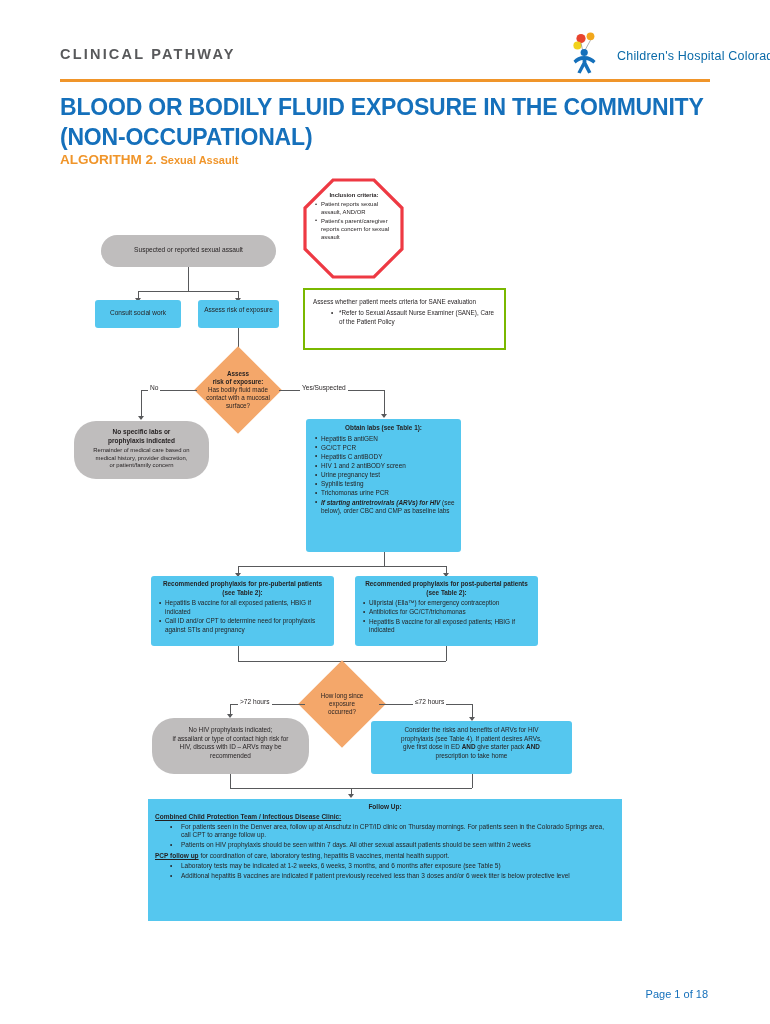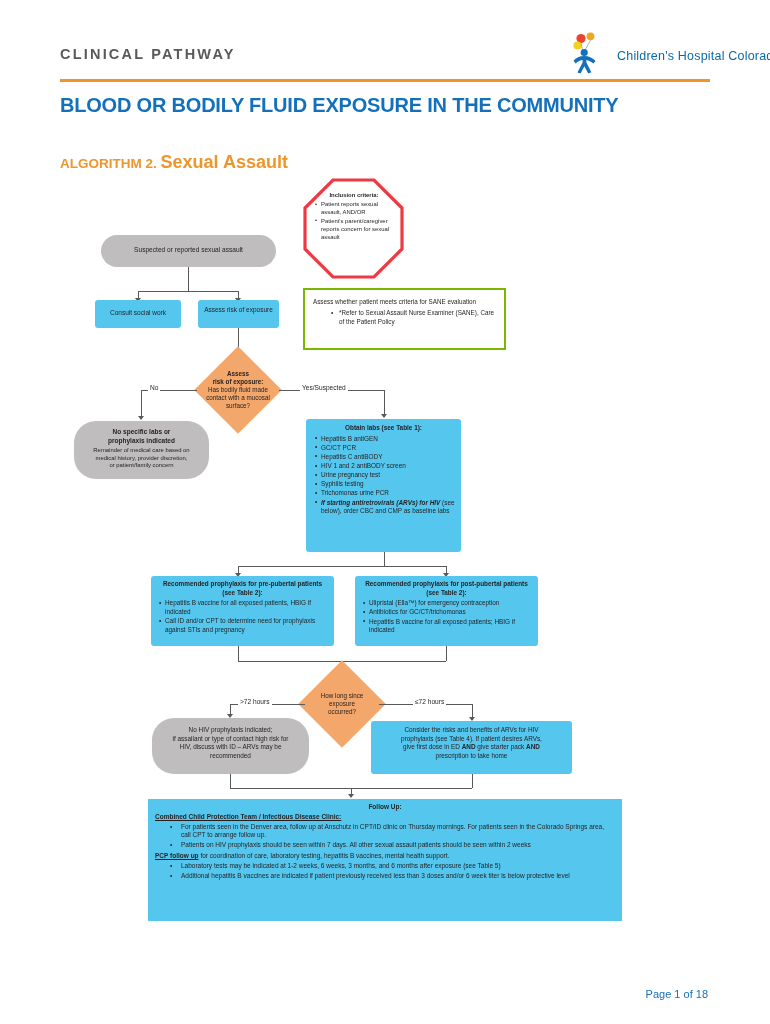--- a/index.html
+++ b/index.html
@@ -46,34 +46,34 @@
     left: 60px; top: 79px;
     width: 650px; height: 2.5px;
     background: #f0952a;
   }
 
   
   .doc-title {
     position: absolute;
     left: 60px; top: 92px;
     width: 660px;
-    font-size: 20px;
+    font-size: 23px;
     font-weight: bold;
     color: #1570bb;
     line-height: 1.32;
     letter-spacing: -0.2px;
   }
   .algo-title {
     position: absolute;
     left: 60px; top: 152px;
     font-size: 13.5px;
     font-weight: bold;
     color: #f0952a;
   }
-  .algo-title .algo-sub { font-size: 18px; }
+  .algo-title .algo-sub { font-size: 11px; }
 
   
   .canvas {
     position: absolute;
     left: 0; top: 0; width: 770px; height: 1024px;
   }
   .node {
     position: absolute;
     font-size: 6.4px;
     line-height: 1.35;
@@ -243,20 +243,21 @@
       </g>
     </svg>
     <div class="logo-text">Children's Hospital Colorado</div>
   </div>
 
   <div class="header-rule"></div>
 </div>
 
 <div class="doc-title">
   <span>BLOOD OR BODILY FLUID EXPOSURE IN THE COMMUNITY</span><br>
+  <span>(NON-OCCUPATIONAL)</span>
 </div>
 
 <div class="algo-title">
   <span>ALGORITHM 2.</span>
   <span class="algo-sub">Sexual Assault</span>
 </div>
 
 <div class="canvas">
 
   <div class="octagon">

